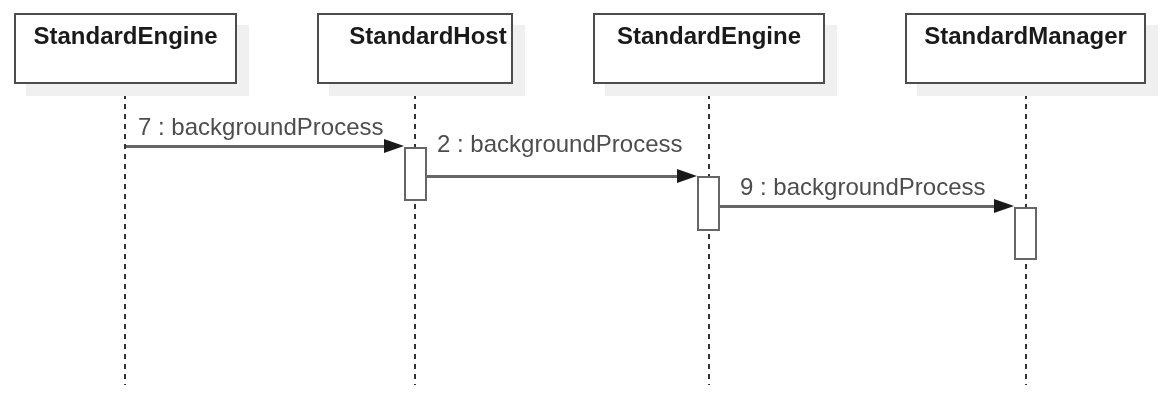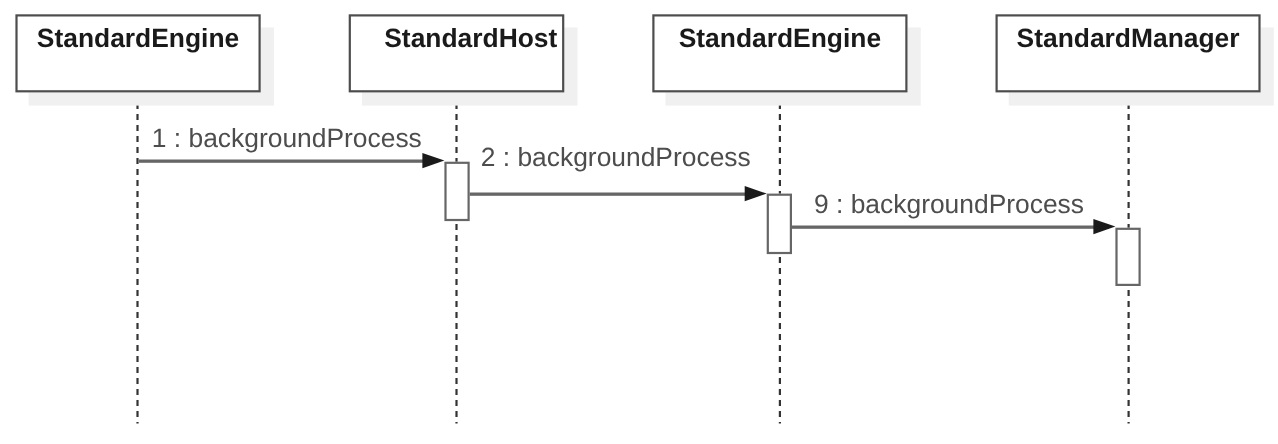--- a/index.html
+++ b/index.html
@@ -102,21 +102,21 @@
   </div>
   <div class="actor-box" style="left:905px; width:241px;">
     <span class="actor-label">StandardManager</span>
   </div>
 
   <div class="activation" style="left:404px; top:147px; height:54px;"></div>
   <div class="activation" style="left:697px; top:176px; height:55px;"></div>
   <div class="activation" style="left:1014px; top:207px; height:53px;"></div>
 
   <div>
-    <div class="message-label" style="left:138px; top:113px;">1 : backgroundProcess</div>
+    <div class="message-label" style="left:138px; top:113px;">7 : backgroundProcess</div>
     <div class="message-line" style="left:126px; top:145px; width:272px;"></div>
     <div class="message-arrowhead" style="left:384px; top:139px;"></div>
   </div>
 
   <div>
     <div class="message-label" style="left:437px; top:130px;">2 : backgroundProcess</div>
     <div class="message-line" style="left:427px; top:175px; width:264px;"></div>
     <div class="message-arrowhead" style="left:677px; top:169px;"></div>
   </div>
 

